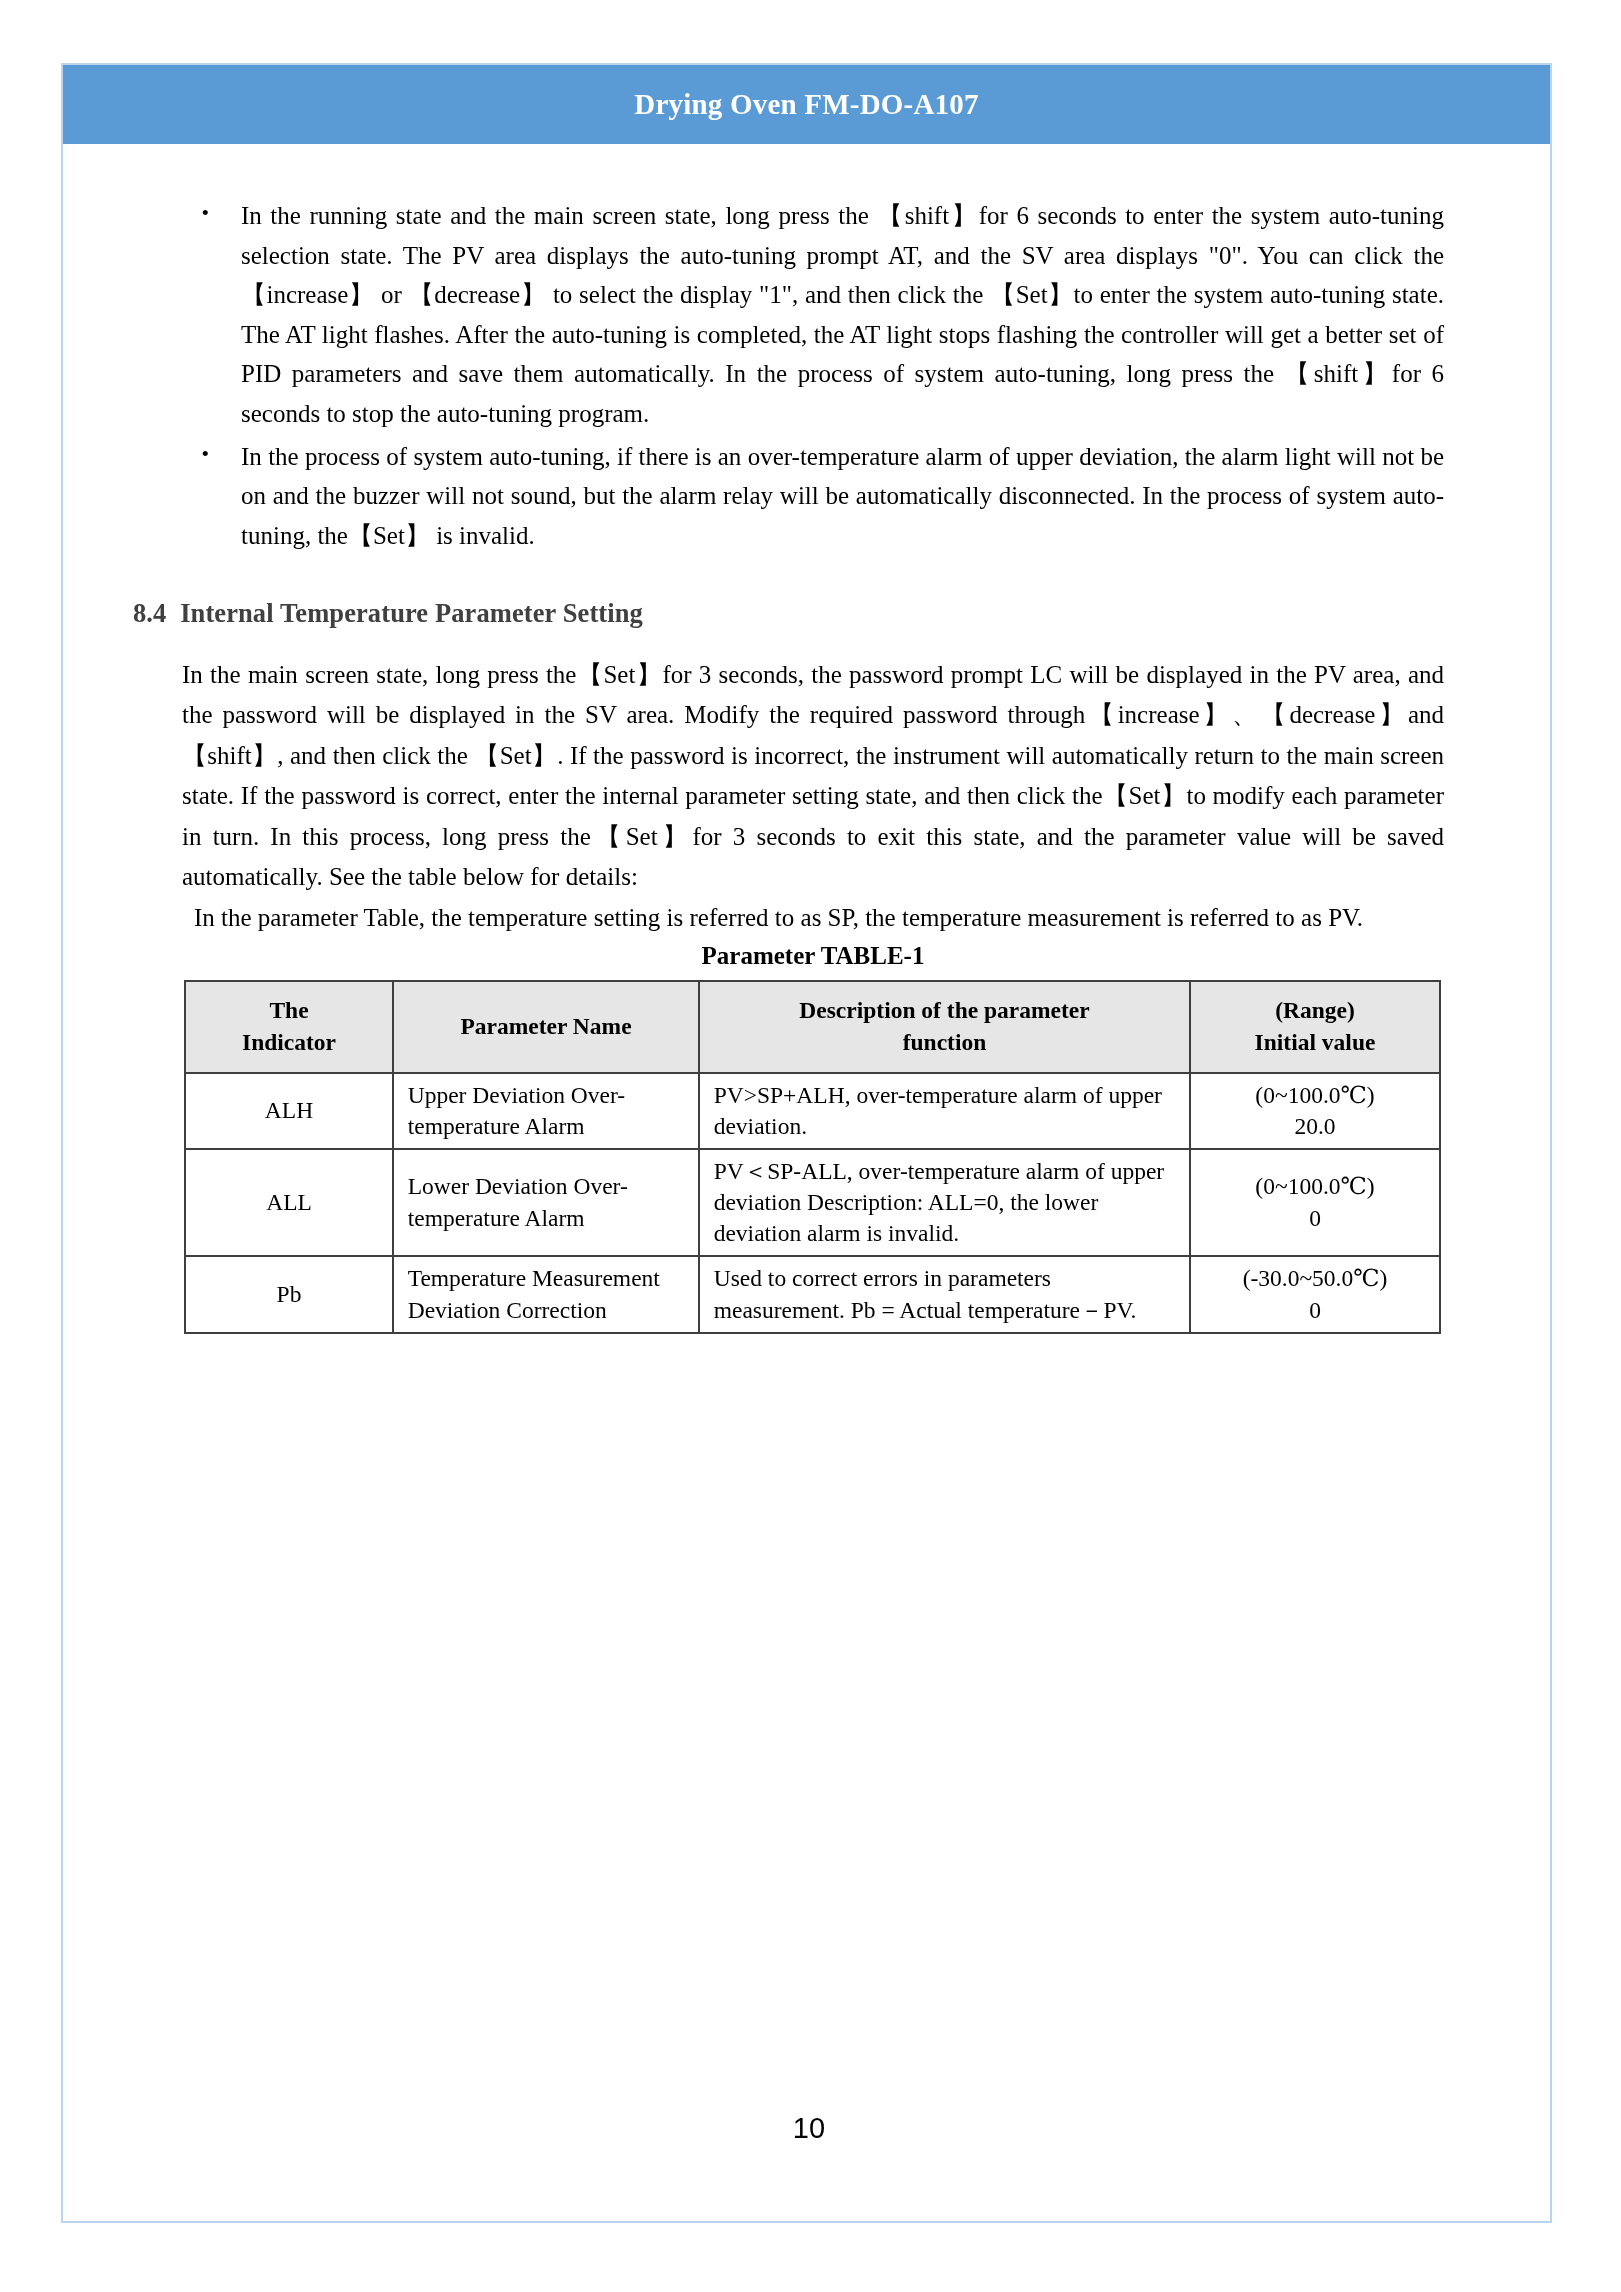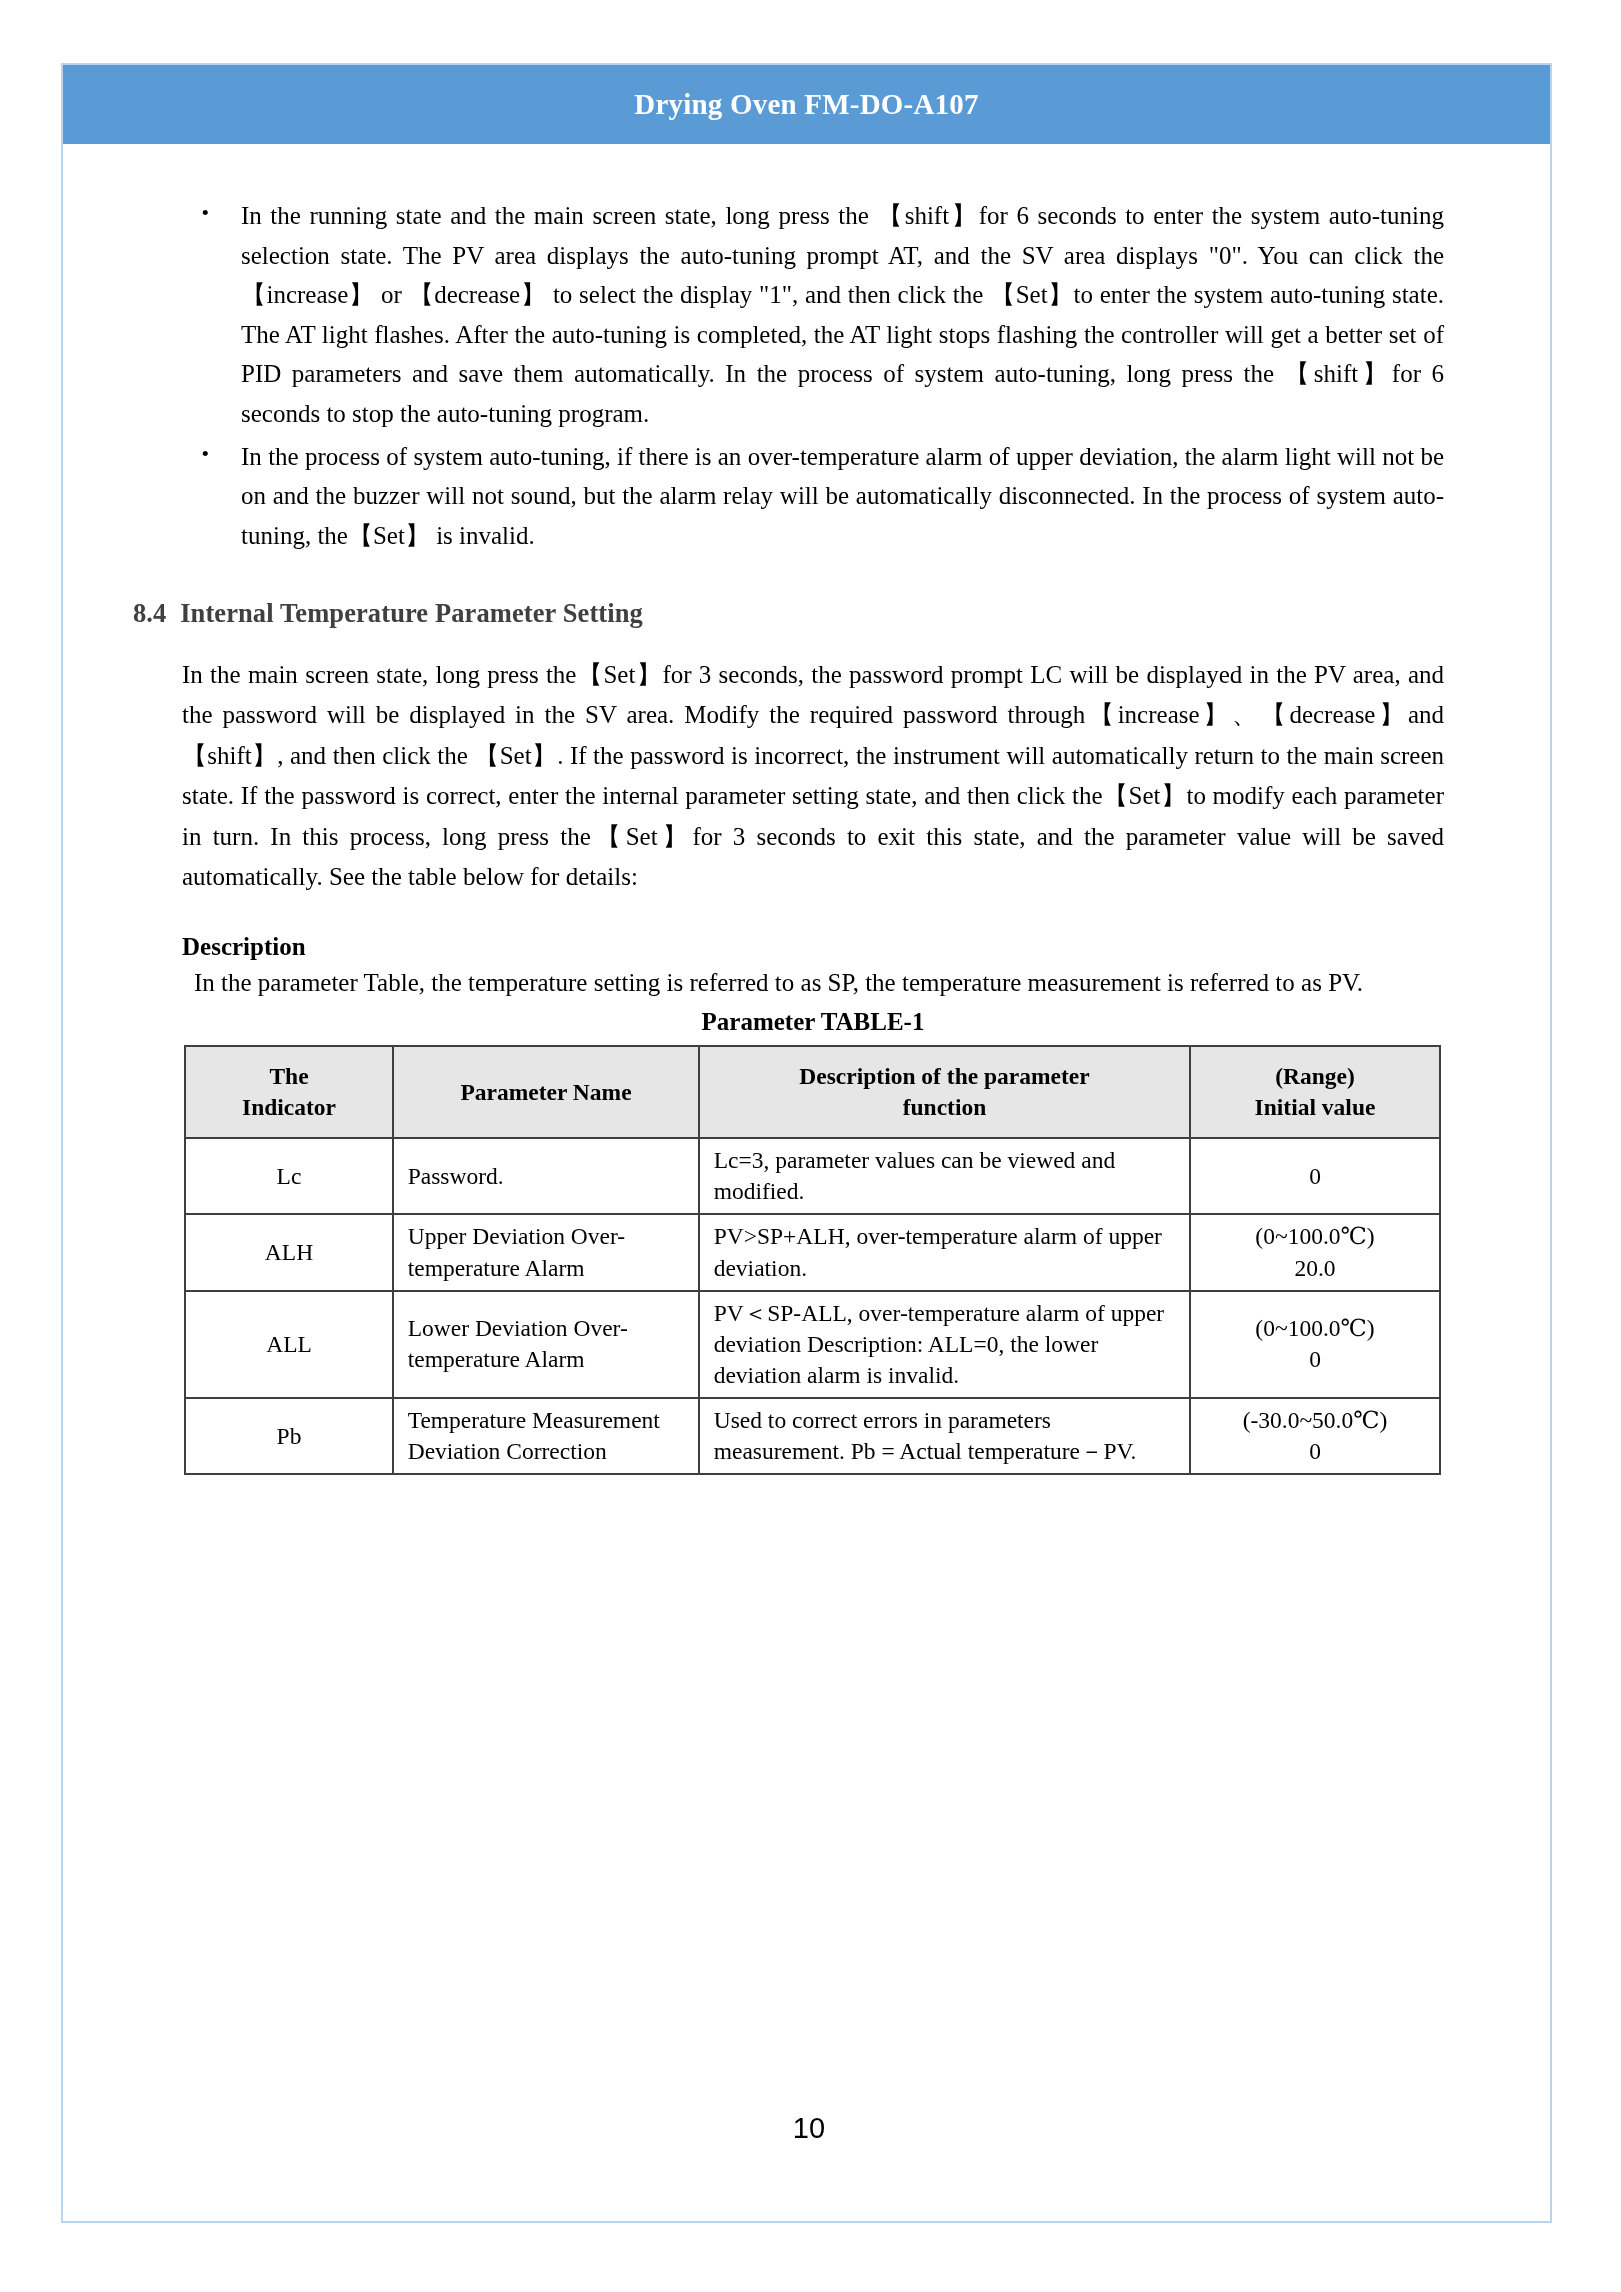--- a/index.html
+++ b/index.html
@@ -193,21 +193,20 @@
       <span>In the process of system auto-tuning, if there is an over-temperature alarm of upper deviation, the alarm light will not be on and the buzzer will not sound, but the alarm relay will be automatically disconnected.  In the process of system auto-tuning, the【Set】 is invalid.</span>
     </li>
   </ul>
 
   <div id="section-heading">
     <span class="sec-num">8.4</span><span>Internal Temperature Parameter Setting</span>
   </div>
 
   <p class="body-para" id="intro-para">In the main screen state, long press the【Set】for 3 seconds, the password prompt LC will be displayed in the PV area, and the password will be displayed in the SV area. Modify the required password through【increase】、【decrease】and 【shift】, and then click the 【Set】. If the password is incorrect, the instrument will automatically return to the main screen state. If the password is correct, enter the internal parameter setting state, and then click the【Set】to modify each parameter in turn.  In this process, long press the【Set】for 3 seconds to exit this state, and the parameter value will be saved automatically. See the table below for details:</p>
 
-  <h4 class="desc-heading">Description</h4>
   <p class="desc-para">In the parameter Table, the temperature setting is referred to as SP, the temperature measurement is referred to as PV.</p>
 
   <div id="table-caption">Parameter TABLE-1</div>
 
   <table id="param-table">
     <colgroup>
       <col class="col-1">
         <col class="col-2">
         <col class="col-3">
         <col class="col-4">
@@ -218,26 +217,20 @@
 Indicator</th>
         <th style="white-space:pre-line">Parameter Name</th>
         <th style="white-space:pre-line">Description of the parameter
 function</th>
         <th style="white-space:pre-line">(Range)
 Initial value</th>
       </tr>
     </thead>
     <tbody>
       <tr>
-        <td class="c-ind">Lc</td>
-        <td class="c-name">Password.</td>
-        <td class="c-desc">Lc=3, parameter values can be viewed and modified.</td>
-        <td class="c-range">0</td>
-      </tr>
-      <tr>
         <td class="c-ind">ALH</td>
         <td class="c-name">Upper Deviation Over-temperature Alarm</td>
         <td class="c-desc">PV&gt;SP+ALH, over-temperature alarm of upper deviation.</td>
         <td class="c-range">(0~100.0℃)
 20.0</td>
       </tr>
       <tr>
         <td class="c-ind">ALL</td>
         <td class="c-name">Lower Deviation Over-temperature Alarm</td>
         <td class="c-desc">PV＜SP-ALL, over-temperature alarm of upper deviation Description: ALL=0, the lower deviation alarm is invalid.</td>

